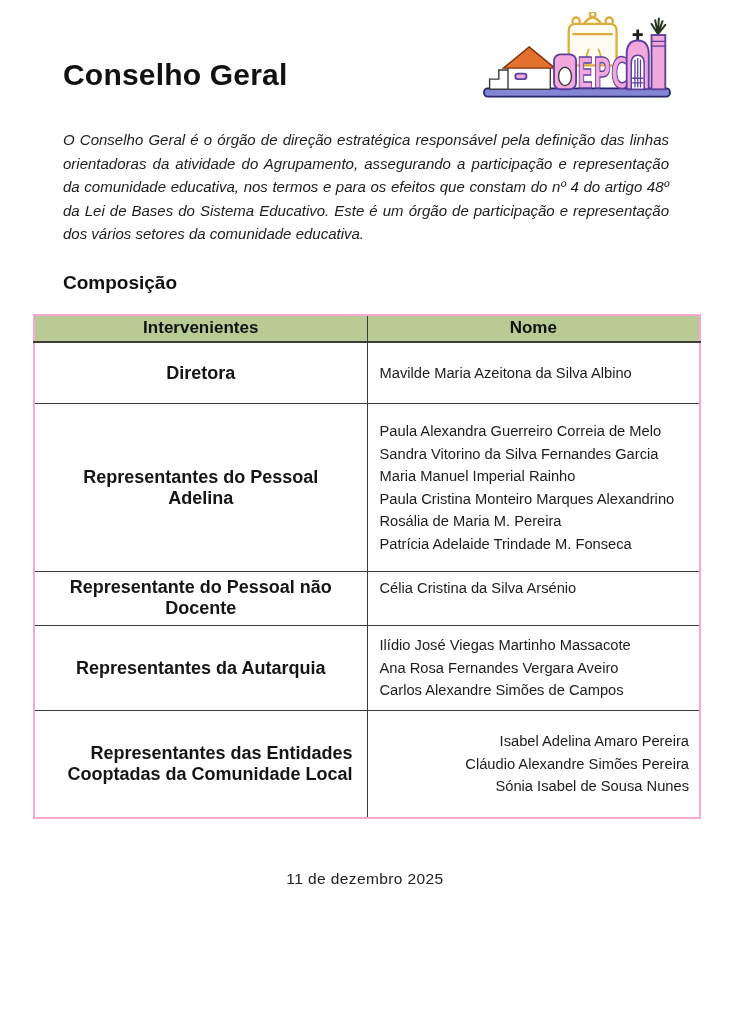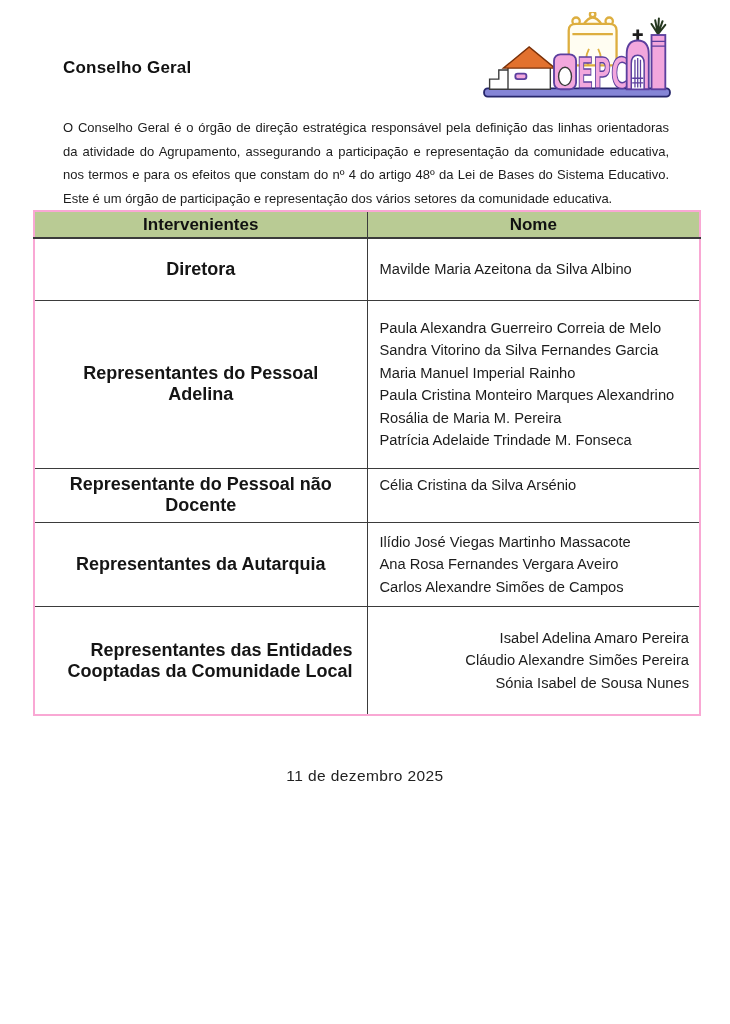--- a/index.html
+++ b/index.html
@@ -18,46 +18,47 @@
     position: relative;
     overflow: hidden;
   }
   
   .doc-header {
     display: flex;
     justify-content: space-between;
     align-items: flex-start;
   }
   .doc-title {
-    font-size: 17px;
+    font-size: 30px;
     font-weight: bold;
     color: #111;
     margin-left: 32px;
     margin-top: 46px;
     letter-spacing: 0.2px;
   }
   .logo-wrap { width: 196px; height: 92px; flex: 0 0 auto; margin-right: 24px; }
   
   .lg-base   { fill: var(--logo-blue);   stroke: #27276b; stroke-width: 2; }
   .lg-white  { fill: #ffffff;            stroke: #3a3a3a; stroke-width: 1.5; }
   .lg-roof   { fill: var(--logo-orange); stroke: #7a3008; stroke-width: 1.5; }
   .lg-pink   { fill: var(--logo-pink);   stroke: var(--logo-purple); stroke-width: 2; }
   .lg-church { fill: #fffdf2;            stroke: var(--logo-yellow); stroke-width: 2.5; }
   .lg-letters{ fill: var(--logo-pink);   stroke: var(--logo-purple); stroke-width: 1.6;
                font-weight: bold; font-family: "DejaVu Sans", sans-serif; font-size: 46px; }
   .lg-dark   { stroke: #1d1d1d; stroke-width: 3; fill: none; }
   .lg-bars   { stroke: var(--logo-purple); stroke-width: 1.4; fill: none; }
   .lg-palm   { stroke: #25381f; stroke-width: 2.2; fill: none; stroke-linecap: round; }
   
   .intro {
-    margin: 12px 30px 0 32px;
-    font-size: 13px;
+    margin: 24px 30px 0 32px;
+    font-size: 15px;
     line-height: 23.6px;
     text-align: justify;
     color: #1c1c1c;
+    font-style: italic;
   }
   
   .section-heading {
     margin: 26px 0 20px 32px;
     font-size: 19px;
     font-weight: bold;
     color: #111;
   }
   
   table.composition {
@@ -152,20 +153,21 @@
 
         <path d="M193 24 L186 13 M193 24 L190 9 M193 24 L194 7 M193 24 L198 10 M193 24 L201 14" class="lg-palm"></path>
         <rect x="186" y="25" width="15" height="59" class="lg-pink"></rect>
         <path d="M186 32 L201 32 M186 37 L201 37" class="lg-bars"></path>
       </svg>
     </div>
   </div>
 
   <p class="intro">O Conselho Geral é o órgão de direção estratégica responsável pela definição das linhas orientadoras da atividade do Agrupamento, assegurando a participação e representação da comunidade educativa, nos termos e para os efeitos que constam do nº 4 do artigo 48º da Lei de Bases do Sistema Educativo. Este é um órgão de participação e representação dos vários setores da comunidade educativa.</p>
 
+  <h2 class="section-heading">Composição</h2>
 
   <table class="composition">
     <thead>
       <tr>
           <th>Intervenientes</th>
           <th>Nome</th>
         </tr>
     </thead>
     <tbody>
         <tr>

